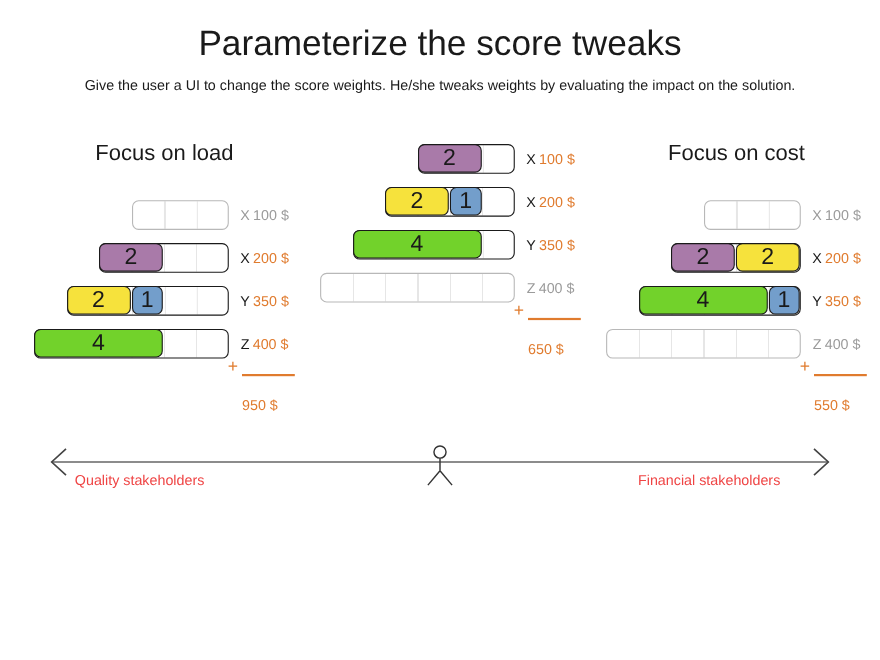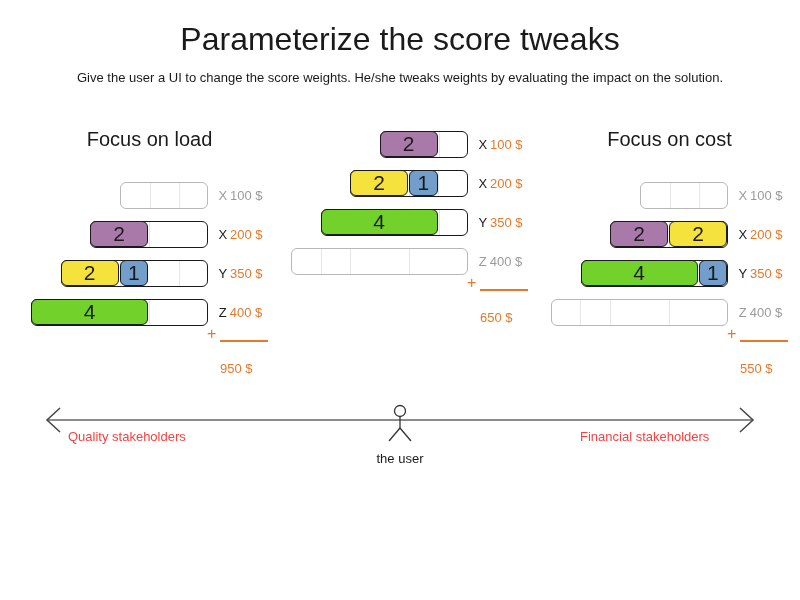--- a/index.html
+++ b/index.html
@@ -177,14 +177,13 @@
     <circle cx="400" cy="13" r="5.5" fill="#ffffff" stroke="#333333" stroke-width="1.3"></circle>
     <line x1="400" y1="18.5" x2="400" y2="30" stroke="#333333" stroke-width="1.3"></line>
     <line x1="400" y1="30" x2="389" y2="43" stroke="#333333" stroke-width="1.3"></line>
     <line x1="400" y1="30" x2="411" y2="43" stroke="#333333" stroke-width="1.3"></line>
   </g>
 </svg>
 
 <div class="axis-label left">Quality stakeholders</div>
 <div class="axis-label right">Financial stakeholders</div>
 <div class="user-caption">
-  <div>the user</div>
 </div>
 
 </body></html>

